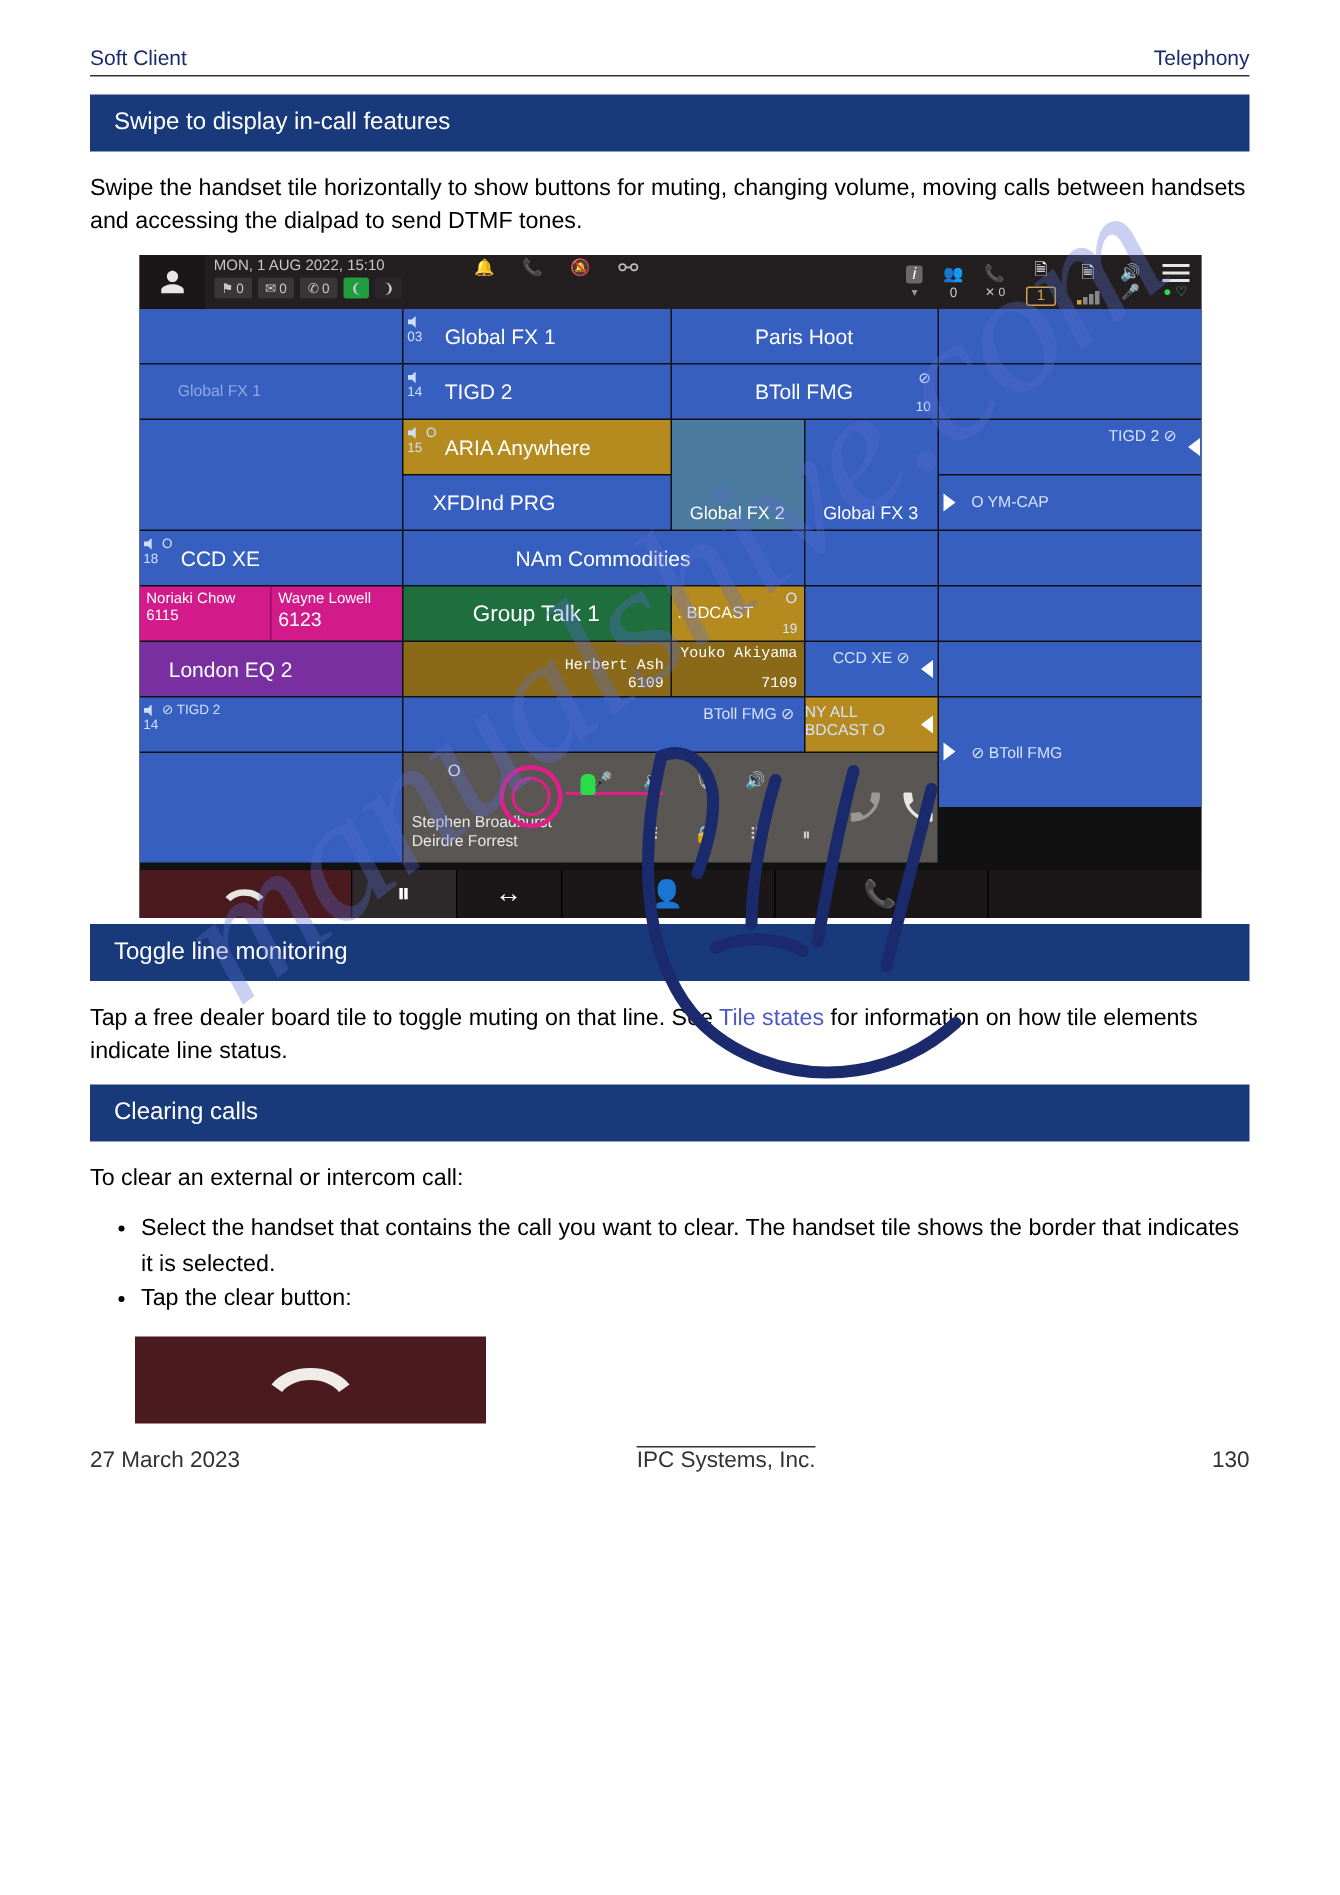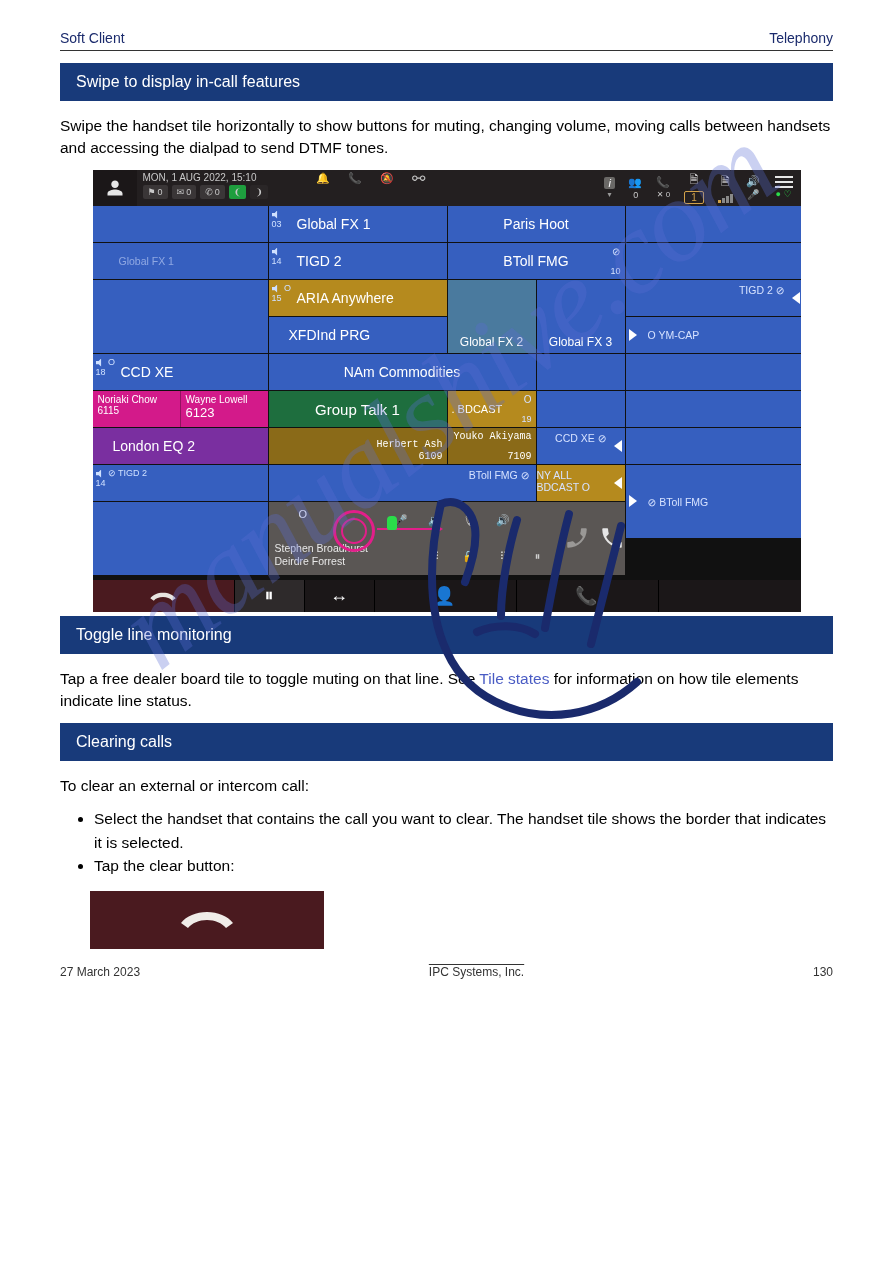--- a/index.html
+++ b/index.html
@@ -80,21 +80,21 @@
   .hand path{fill:none;stroke:#1a2a6c;stroke-width:8;stroke-linecap:round;stroke-linejoin:round;}
 
   
   .watermark{position:absolute;left:50%;top:50%;transform:translate(-50%,-45%) rotate(-38deg);font-size:118px;font-style:italic;font-weight:400;color:rgba(90,110,210,0.32);pointer-events:none;white-space:nowrap;font-family:Georgia,"Times New Roman",serif;letter-spacing:-2px;}
 
   
   .clear-btn {width:234px;height:58px;background:#4a1a1f;display:flex;align-items:center;justify-content:center;margin:14px 0 14px 30px;}
   .clear-btn svg{width:54px;height:30px;}
   .clear-btn svg path{fill:#f0ece8;}
 
-  .footer{display:flex;justify-content:space-between;font-size:12px;color:#333;margin-top:8px;padding-top:2px;}
+  .footer{display:flex;justify-content:space-between;font-size:15px;color:#333;margin-top:8px;padding-top:2px;}
   .footer .mid{text-decoration:overline;}
   ul.bul{margin:6px 0 10px 34px;font-size:15.5px;line-height:1.5;}
 </style>
 </head>
 <body>
 
 <div class="page">
 
   <div class="header-row">
     <span>Soft Client</span>

